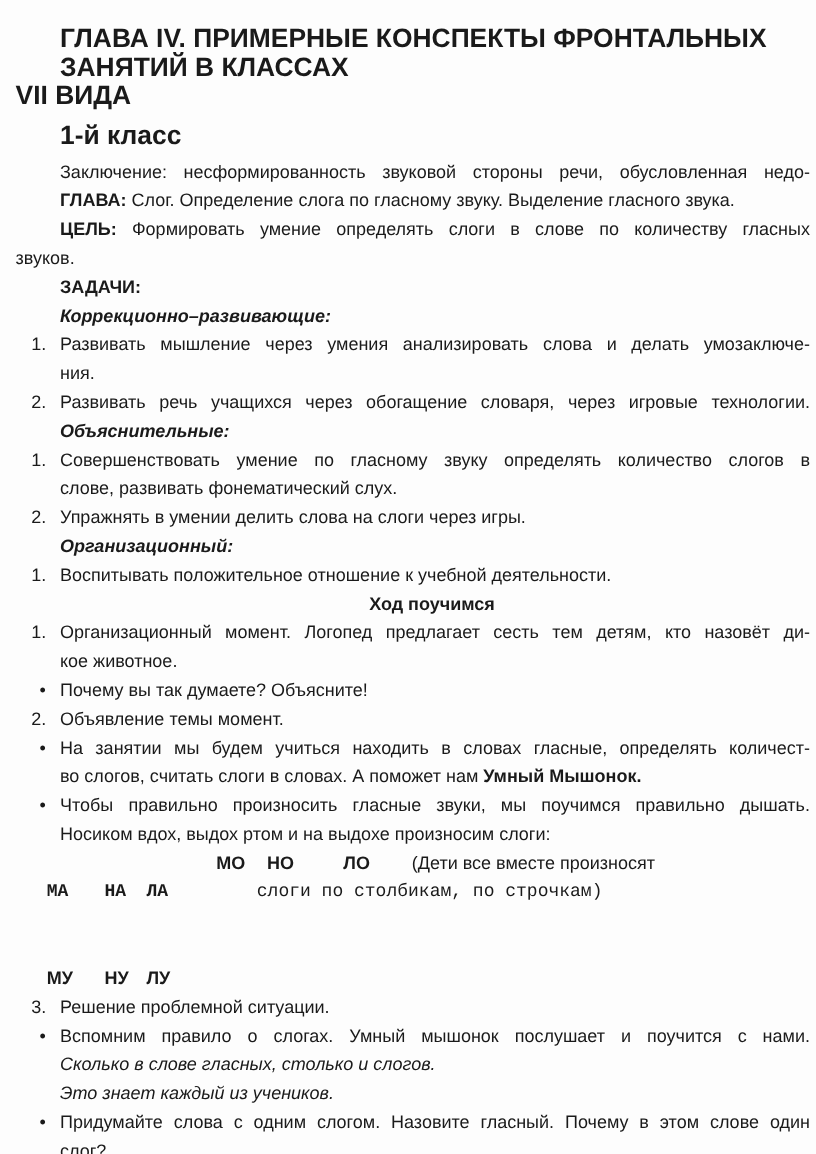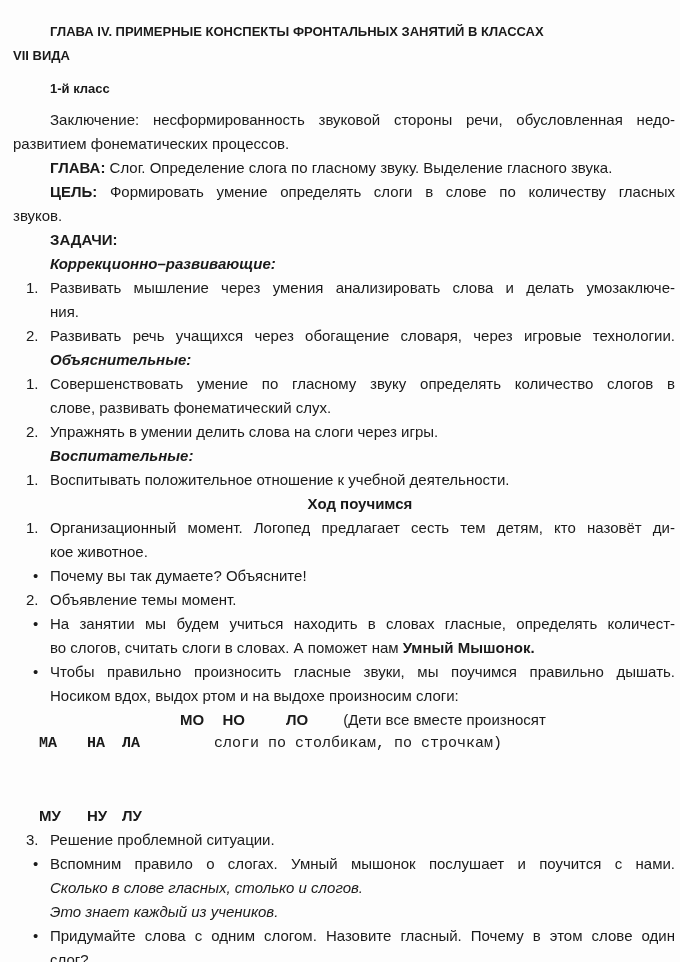--- a/index.html
+++ b/index.html
@@ -31,55 +31,54 @@
     text-align: left;
     box-sizing: border-box;
   }
   .line.just {
     text-align: justify;
     text-align-last: justify;
   }
   .line.center {
     text-align: center;
   }
-  .size-h { font-size: 13px; }
+  .size-h { font-size: 22px; }
   .b { font-weight: bold; }
   .i { font-style: italic; }
   .marker {
     position: absolute;
     top: 0;
   }
   .syl {
     display: inline-block;
     font-weight: bold;
   }
 </style>
 </head>
 <body>
 
 <div class="page" style="background: rgb(253, 253, 253); color: rgb(26, 26, 26);">
   <div class="content" id="doc">
       <div class="line size-h" style="padding-left: 37px;"><span class="b">ГЛАВА IV. ПРИМЕРНЫЕ КОНСПЕКТЫ ФРОНТАЛЬНЫХ ЗАНЯТИЙ В КЛАССАХ</span></div>
       <div class="line size-h" style="padding-left: 0px;"><span class="b">VII ВИДА</span></div>
       <div class="line size-h" style="padding-left: 37px; margin-top: 9px; margin-bottom: 7px;"><span class="b">1-й класс</span></div>
       <div class="line just" style="padding-left: 37px;"><span>Заключение: несформированность звуковой стороны речи, обусловленная недо-</span></div>
-      <div class="line" style="padding-left: 0px;"><span>развитием фонематических процессов.</span></div>
       <div class="line" style="padding-left: 37px;"><span class="b">ГЛАВА:</span><span> Слог. Определение слога по гласному звуку. Выделение гласного звука.</span></div>
       <div class="line just" style="padding-left: 37px;"><span class="b">ЦЕЛЬ:</span><span> Формировать умение определять слоги в слове по количеству гласных</span></div>
       <div class="line" style="padding-left: 0px;"><span>звуков.</span></div>
       <div class="line" style="padding-left: 37px;"><span class="b">ЗАДАЧИ:</span></div>
       <div class="line" style="padding-left: 37px;"><span class="b i">Коррекционно–развивающие:</span></div>
       <div class="line just" style="padding-left: 37px;"><span class="marker" style="left: 13px;">1.</span><span>Развивать мышление через умения анализировать слова и делать умозаключе-</span></div>
       <div class="line" style="padding-left: 37px;"><span>ния.</span></div>
       <div class="line just" style="padding-left: 37px;"><span class="marker" style="left: 13px;">2.</span><span>Развивать речь учащихся через обогащение словаря, через игровые технологии.</span></div>
       <div class="line" style="padding-left: 37px;"><span class="b i">Объяснительные:</span></div>
       <div class="line just" style="padding-left: 37px;"><span class="marker" style="left: 13px;">1.</span><span>Совершенствовать умение по гласному звуку определять количество слогов в</span></div>
       <div class="line" style="padding-left: 37px;"><span>слове, развивать фонематический слух.</span></div>
       <div class="line" style="padding-left: 37px;"><span class="marker" style="left: 13px;">2.</span><span>Упражнять в умении делить слова на слоги через игры.</span></div>
-      <div class="line" style="padding-left: 37px;"><span class="b i">Воспитательные:</span></div>
+      <div class="line" style="padding-left: 37px;"><span class="b i">Организационный:</span></div>
       <div class="line" style="padding-left: 37px;"><span class="marker" style="left: 13px;">1.</span><span>Воспитывать положительное отношение к учебной деятельности.</span></div>
       <div class="line center" style="padding-left: 32px;"><span class="b">Ход поучимся</span></div>
       <div class="line just" style="padding-left: 37px;"><span class="marker" style="left: 13px;">1.</span><span>Организационный момент. Логопед предлагает сесть тем детям, кто назовёт ди-</span></div>
       <div class="line" style="padding-left: 37px;"><span>кое животное.</span></div>
       <div class="line" style="padding-left: 37px;"><span class="marker" style="left: 20px;">•</span><span>Почему вы так думаете? Объясните!</span></div>
       <div class="line" style="padding-left: 37px;"><span class="marker" style="left: 13px;">2.</span><span>Объявление темы момент.</span></div>
       <div class="line just" style="padding-left: 37px;"><span class="marker" style="left: 20px;">•</span><span>На занятии мы будем учиться находить в словах гласные, определять количест-</span></div>
       <div class="line" style="padding-left: 37px;"><span>во слогов, считать слоги в словах. А поможет нам </span><span class="b">Умный Мышонок.</span></div>
       <div class="line just" style="padding-left: 37px;"><span class="marker" style="left: 20px;">•</span><span>Чтобы правильно произносить гласные звуки, мы поучимся правильно дышать.</span></div>
       <div class="line" style="padding-left: 37px;"><span>Носиком вдох, выдох ртом и на выдохе произносим слоги:</span></div>

